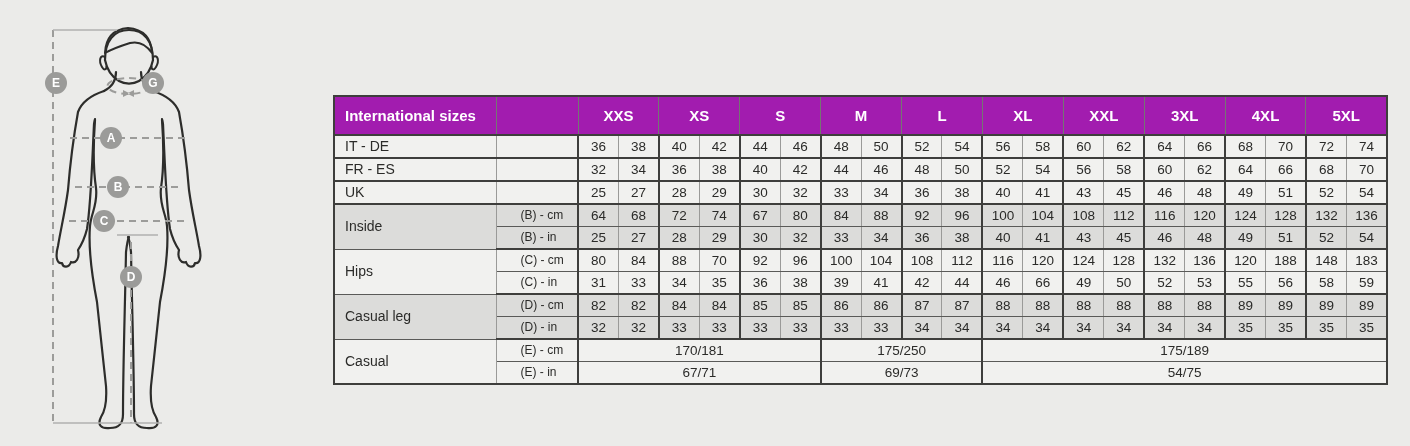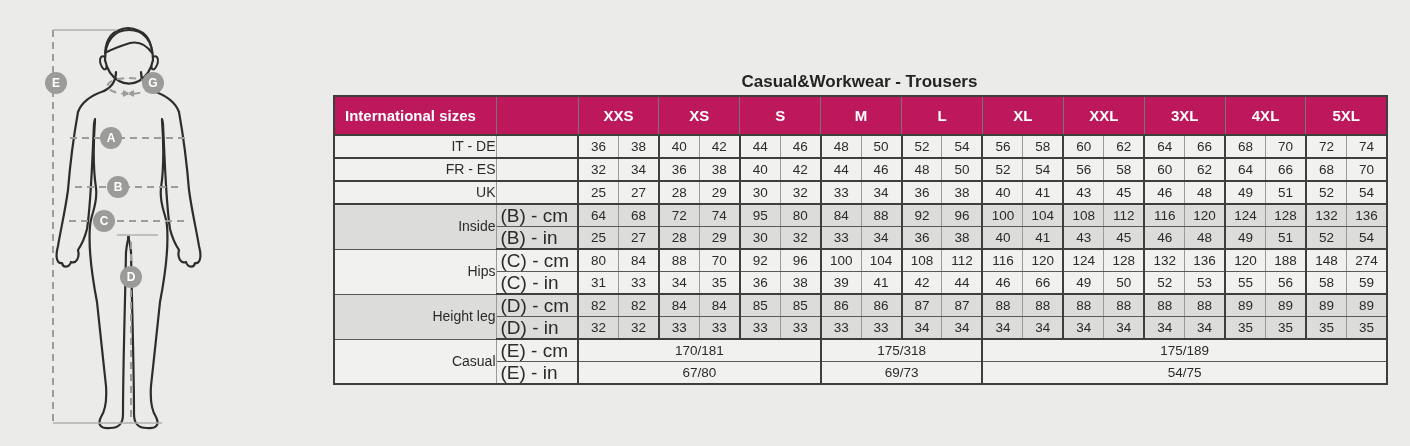--- a/index.html
+++ b/index.html
@@ -19,32 +19,32 @@
   .marker-d{left:120px;top:266px;}
   .marker-e{left:45px;top:72px;}
   .marker-g{left:142px;top:72px;}
 
   
   .chart-title{position:absolute;left:333px;top:72px;width:1053px;text-align:center;
                font-size:17px;font-weight:bold;color:#242422;letter-spacing:0;}
   table.size-table{position:absolute;left:333px;top:95px;width:1053px;
                    border-collapse:collapse;table-layout:fixed;
                    border:2px solid #3e3e3c;}
-  .size-table th{background:#be185d;color:#ffffff;font-size:15px;font-weight:bold;
+  .size-table th{background:#a21caf;color:#ffffff;font-size:15px;font-weight:bold;
                  height:37px;text-align:center;border-left:1px solid #757573;
                  border-bottom:2px solid #3e3e3c;padding:0;}
   .size-table th.lab{text-align:left;padding-left:10px;border-left:none;}
   .size-table td{height:21px;line-height:21px;padding:0;text-align:center;
                  font-size:13.5px;color:#2b2b29;
                  border-left:1px solid #9a9a98;border-right:1px solid #9a9a98;
                  border-top:1.5px solid #5a5a58;border-bottom:1.5px solid #5a5a58;}
   .size-table td.gstart{border-left:2px solid #3e3e3c;}
   .size-table tr.gend td{border-bottom:2px solid #3e3e3c;}
-  .size-table td.rowlabel{text-align:right;padding-left:10px;font-size:14px;}
-  .size-table td.unit{text-align:left;padding-left:4px;font-size:19px;}
+  .size-table td.rowlabel{text-align:left;padding-left:10px;font-size:14px;}
+  .size-table td.unit{text-align:left;padding-left:24px;font-size:12px;}
   .size-table tr.light td{background:#f1f1ef;}
   .size-table tr.dark td{background:#dcdcda;}
 </style>
 </head>
 <body>
 
 <div class="stage">
 
   <div class="figure">
     <svg width="280" height="446" viewBox="0 0 280 446">
@@ -85,21 +85,20 @@
       <path d="M123,90 L130,93.5 L123,97 Z M134,90 L127,93.5 L134,97 Z" fill="#9c9c9a" stroke="none"></path>
     </svg>
     <div class="marker marker-a">A</div>
     <div class="marker marker-b">B</div>
     <div class="marker marker-c">C</div>
     <div class="marker marker-d">D</div>
     <div class="marker marker-e">E</div>
     <div class="marker marker-g">G</div>
   </div>
 
-  <div class="chart-title">Casual&amp;Workwear - Trousers</div>
 
   <table class="size-table">
       <colgroup>
         <col style="width: 162px;">
         <col style="width: 82px;">
         <col style="width: 40.45px;">
         <col style="width: 40.45px;">
         <col style="width: 40.45px;">
         <col style="width: 40.45px;">
         <col style="width: 40.45px;">
@@ -208,21 +207,21 @@
           <td class="gstart">52</td>
           <td>54</td>
         </tr>
         <tr class="dark">
           <td class="rowlabel" rowspan="2">Inside</td>
           <td class="unit">(B) - cm</td>
           <td class="gstart">64</td>
           <td>68</td>
           <td class="gstart">72</td>
           <td>74</td>
-          <td class="gstart">95</td>
+          <td class="gstart">67</td>
           <td>80</td>
           <td class="gstart">84</td>
           <td>88</td>
           <td class="gstart">92</td>
           <td>96</td>
           <td class="gstart">100</td>
           <td>104</td>
           <td class="gstart">108</td>
           <td>112</td>
           <td class="gstart">116</td>
@@ -270,21 +269,21 @@
           <td>112</td>
           <td class="gstart">116</td>
           <td>120</td>
           <td class="gstart">124</td>
           <td>128</td>
           <td class="gstart">132</td>
           <td>136</td>
           <td class="gstart">120</td>
           <td>188</td>
           <td class="gstart">148</td>
-          <td>274</td>
+          <td>183</td>
         </tr>
         <tr class="light gend">
           <td class="unit">(C) - in</td>
           <td class="gstart">31</td>
           <td>33</td>
           <td class="gstart">34</td>
           <td>35</td>
           <td class="gstart">36</td>
           <td>38</td>
           <td class="gstart">39</td>
@@ -296,21 +295,21 @@
           <td class="gstart">49</td>
           <td>50</td>
           <td class="gstart">52</td>
           <td>53</td>
           <td class="gstart">55</td>
           <td>56</td>
           <td class="gstart">58</td>
           <td>59</td>
         </tr>
         <tr class="dark">
-          <td class="rowlabel" rowspan="2">Height leg</td>
+          <td class="rowlabel" rowspan="2">Casual leg</td>
           <td class="unit">(D) - cm</td>
           <td class="gstart">82</td>
           <td>82</td>
           <td class="gstart">84</td>
           <td>84</td>
           <td class="gstart">85</td>
           <td>85</td>
           <td class="gstart">86</td>
           <td>86</td>
           <td class="gstart">87</td>
@@ -346,25 +345,25 @@
           <td>34</td>
           <td class="gstart">35</td>
           <td>35</td>
           <td class="gstart">35</td>
           <td>35</td>
         </tr>
         <tr class="light">
           <td class="rowlabel" rowspan="2">Casual</td>
           <td class="unit">(E) - cm</td>
           <td class="gstart" colspan="6">170/181</td>
-          <td class="gstart" colspan="4">175/318</td>
+          <td class="gstart" colspan="4">175/250</td>
           <td class="gstart" colspan="10">175/189</td>
         </tr>
         <tr class="light gend">
           <td class="unit">(E) - in</td>
-          <td class="gstart" colspan="6">67/80</td>
+          <td class="gstart" colspan="6">67/71</td>
           <td class="gstart" colspan="4">69/73</td>
           <td class="gstart" colspan="10">54/75</td>
         </tr>
       </tbody>
     </table>
 
 </div>
 
 </body></html>

